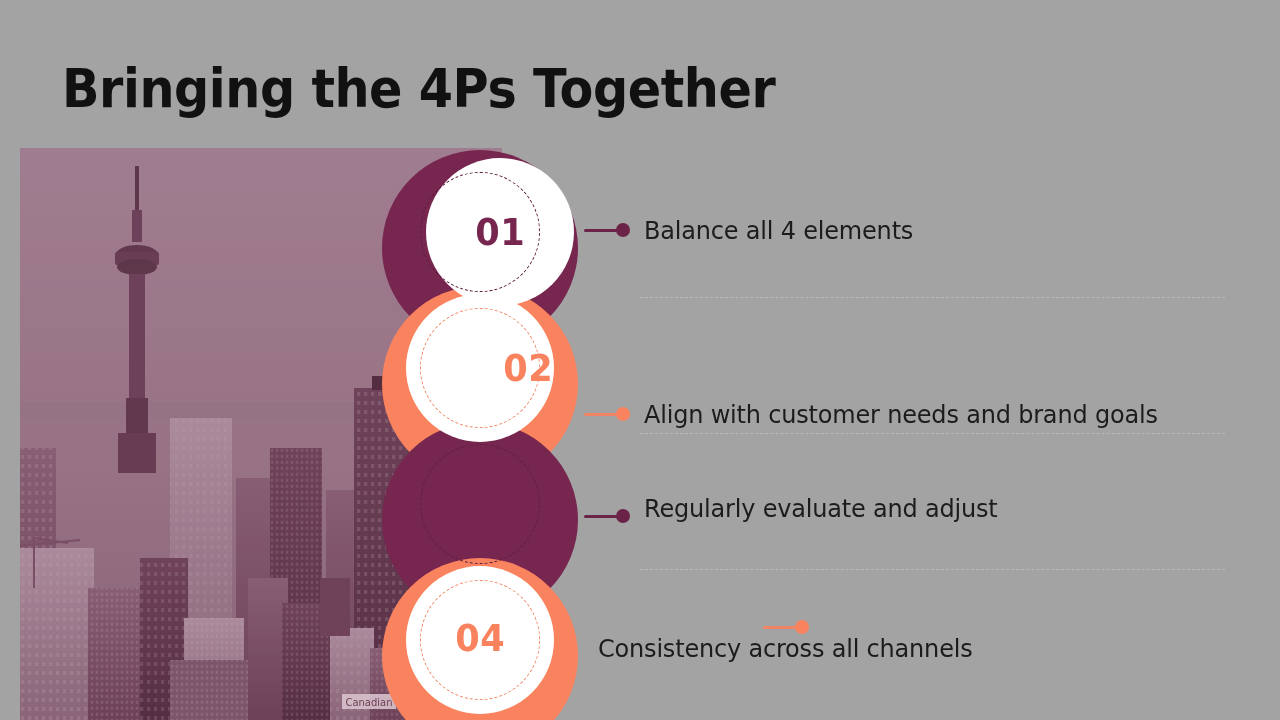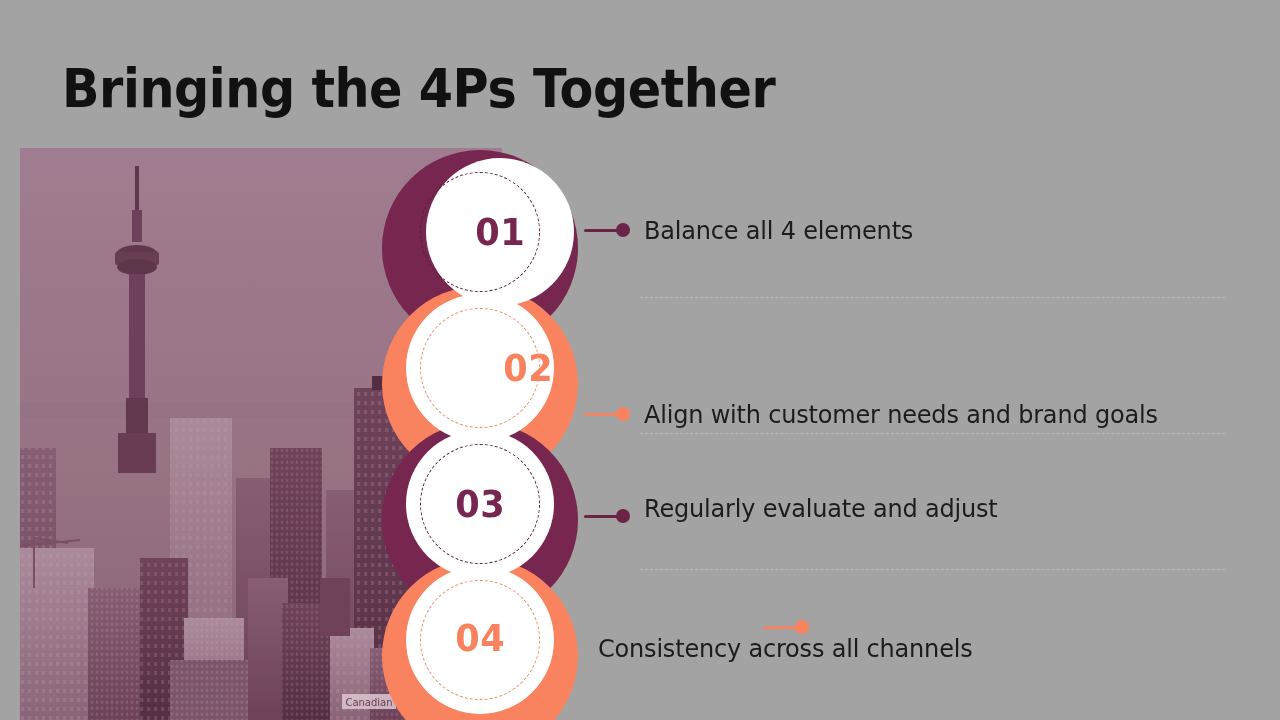--- a/index.html
+++ b/index.html
@@ -240,23 +240,20 @@
   </div>
   <div class="ring-dashed" style="left:420px; top:172px; width:120px; height:120px; border:1px dashed #5e2040;"></div>
 
   <div class="ring ring-outer" style="left:382px; top:286px; width:196px; height:196px; background:#F9835F;"></div>
   <div class="ring-inner" style="left:406px; top:294px; width:148px; height:148px;justify-content:flex-end;">
     <span class="ring-num" style="color:#F9835F;">02</span>
   </div>
   <div class="ring-dashed" style="left:420px; top:308px; width:120px; height:120px; border:1px dashed #f08a68;"></div>
 
   <div class="ring ring-outer" style="left:382px; top:422px; width:196px; height:196px; background:#77264F;"></div>
-  <div class="ring-inner" style="left:406px; top:430px; width:148px; height:148px;">
-    <span class="ring-num" style="color:#77264F;">03</span>
-  </div>
   <div class="ring-dashed" style="left:420px; top:444px; width:120px; height:120px; border:1px dashed #5e2040;"></div>
 
   <div class="ring ring-outer" style="left:382px; top:558px; width:196px; height:196px; background:#F9835F;"></div>
   <div class="ring-inner" style="left:406px; top:566px; width:148px; height:148px;">
     <span class="ring-num" style="color:#F9835F; margin-top:-4px;">04</span>
   </div>
   <div class="ring-dashed" style="left:420px; top:580px; width:120px; height:120px; border:1px dashed #f08a68;"></div>
 
   <div class="row" style="top:210px;">
     <span class="connector">

